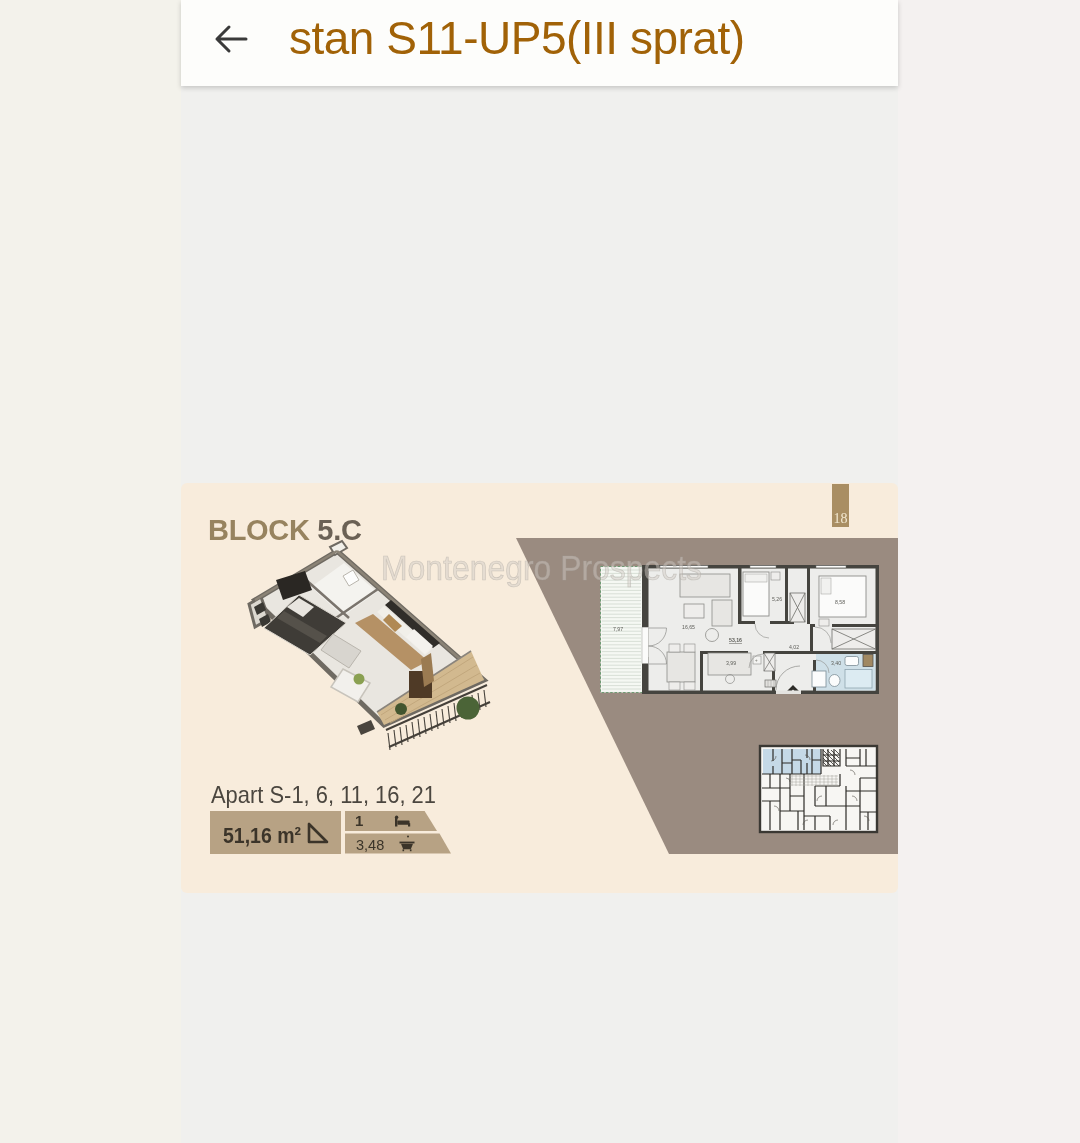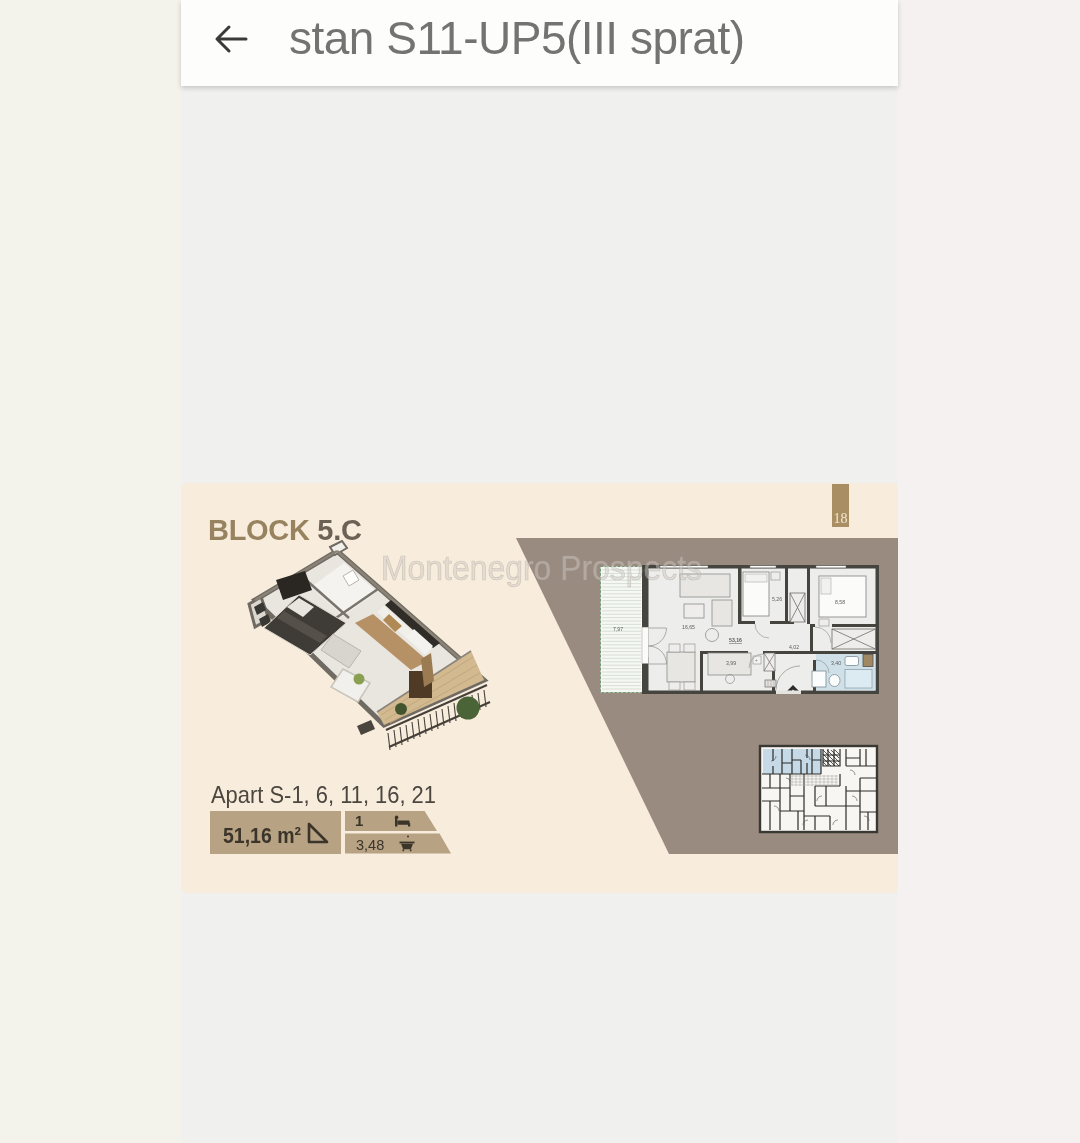--- a/index.html
+++ b/index.html
@@ -15,21 +15,21 @@
 <div class="abs" style="left:898px;top:0;width:182px;height:1143px;background:#f4f1f0;"></div>
 
 <div class="abs" style="left:181px;top:0;width:717px;height:1143px;background:#f0f0ee;"></div>
 
 <div class="abs" style="left:181px;top:0;width:717px;height:86px;background:#fdfdfb;box-shadow:0 2px 5px rgba(0,0,0,0.18);"></div>
 
 <svg class="abs" style="left:214px;top:23px;" width="34" height="32" viewBox="0 0 34 32">
   <path d="M32 16 H3 M15 4 L3 16 L15 28" fill="none" stroke="#3a3a3a" stroke-width="3" stroke-linecap="round" stroke-linejoin="round"></path>
 </svg>
 
-<div class="abs" style="left:289px;top:11px;font-size:46px;color:#737373;letter-spacing:-0.5px;">stan S11-UP5(III sprat)</div>
+<div class="abs" style="left:289px;top:11px;font-size:46px;color:#a16207;letter-spacing:-0.5px;">stan S11-UP5(III sprat)</div>
 
 <div class="abs" style="left:181px;top:483px;width:717px;height:410px;background:#f8ecdc;border-radius:6px;"></div>
 
 <svg class="abs" style="left:181px;top:483px;" width="717" height="410" viewBox="0 0 717 410">
 
   <polygon points="335,55 717,55 717,371 488,371" fill="#9a8b80"></polygon>
 
   <rect x="651" y="1" width="17" height="43" fill="#a98e63"></rect>
   <text x="659.5" y="40" font-family="Liberation Serif,serif" font-size="14" fill="#f3e9d2" text-anchor="middle">18</text>
 

